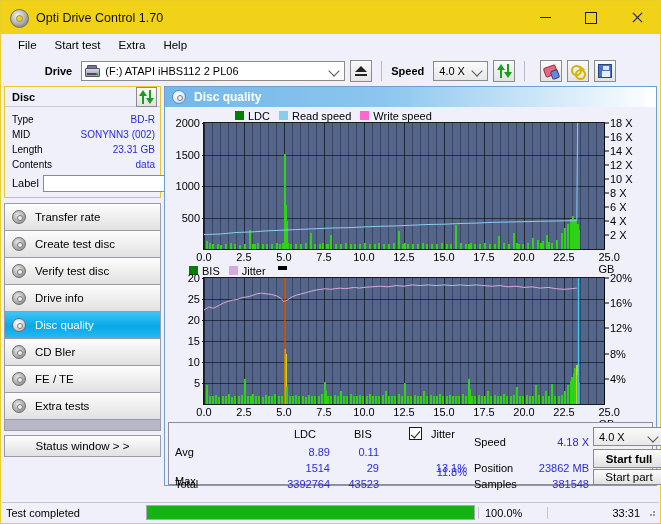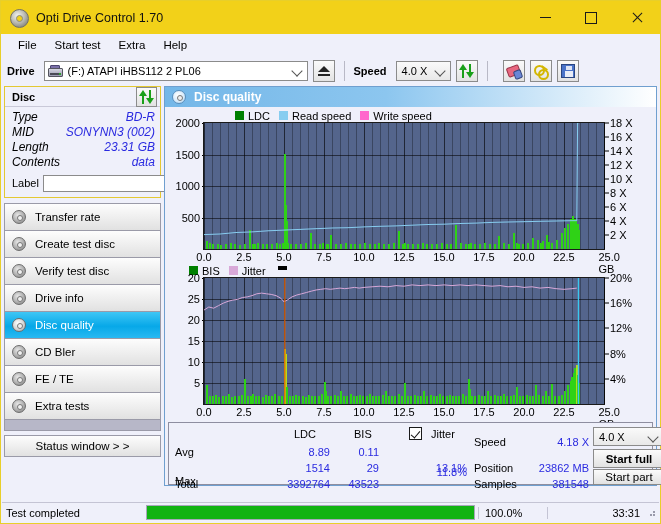--- a/index.html
+++ b/index.html
@@ -39,21 +39,21 @@
   .wbtn .x{position:relative;width:12px;height:12px;}
   .wbtn .x:before,.wbtn .x:after{content:"";position:absolute;left:0;top:5px;width:13px;height:1px;background:#1a1a1a;}
   .wbtn .x:before{transform:rotate(45deg);}
   .wbtn .x:after{transform:rotate(-45deg);}
 
   
   .menubar{height:22px;background:#eff0fa;display:flex;align-items:center;padding-left:8px;}
   .menu-item{font-size:11.5px;color:#000;padding:2px 9px;}
 
   
-  .toolbar{height:30px;background:#eff0fa;display:flex;align-items:center;padding:0 6px;gap:5px;}
+  .toolbar{height:30px;background:#eff0fa;display:flex;align-items:center;padding:0 6px;gap:5px;justify-content:center;}
   .tb-label{font-weight:bold;font-size:11px;color:#000;margin-right:4px;}
   .combo{
     height:20px;border:1px solid #8b8b8b;background:#fff;display:flex;align-items:center;
     font-size:11px;color:#000;position:relative;box-sizing:border-box;padding-left:3px;
   }
   .combo .chev{
     position:absolute;right:6px;top:5px;width:7px;height:7px;border-right:1.4px solid #555;
     border-bottom:1.4px solid #555;transform:rotate(45deg);
   }
   .combo-drive{width:264px;}
@@ -91,21 +91,21 @@
   .content{display:flex;height:400px;padding:0;}
   .sidebar{width:157px;margin-left:3px;}
   
   .disc-panel{border:1px solid #e3c832;background:#eff0fa;box-sizing:border-box;}
   .disc-head{
     height:19px;display:flex;align-items:center;justify-content:space-between;
     padding:0 3px 0 7px;border-bottom:1px solid #c9c9d8;
   }
   .disc-head b{font-size:11px;}
   .disc-rows{padding:3px 5px 4px 7px;}
-  .drow{display:flex;justify-content:space-between;align-items:flex-start;height:15px;font-size:12px;font-style:italic;}
+  .drow{display:flex;justify-content:space-between;align-items:flex-end;height:15px;font-size:10px;}
   .drow .k{color:#000;}
   .drow .v{color:#2a2ae0;}
   .label-row{display:flex;align-items:center;margin-top:3px;gap:4px;}
   .label-row .k{width:42px;font-size:11px;}
   .label-input{flex:1;height:17px;border:1px solid #8b8b8b;background:#fff;box-sizing:border-box;}
   .disc-btn{
     width:21px;height:20px;border:1px solid #8b8b8b;background:linear-gradient(#fbfbfb,#e2e2e2);
     display:flex;align-items:center;justify-content:center;box-sizing:border-box;flex:none;
   }
   .cd-ico{width:14px;height:14px;border-radius:50%;background:radial-gradient(circle at 40% 35%,#fdfbd0 0%,#e3dc7a 50%,#b8af3c 100%);border:1px solid #8e8730;position:relative;}

